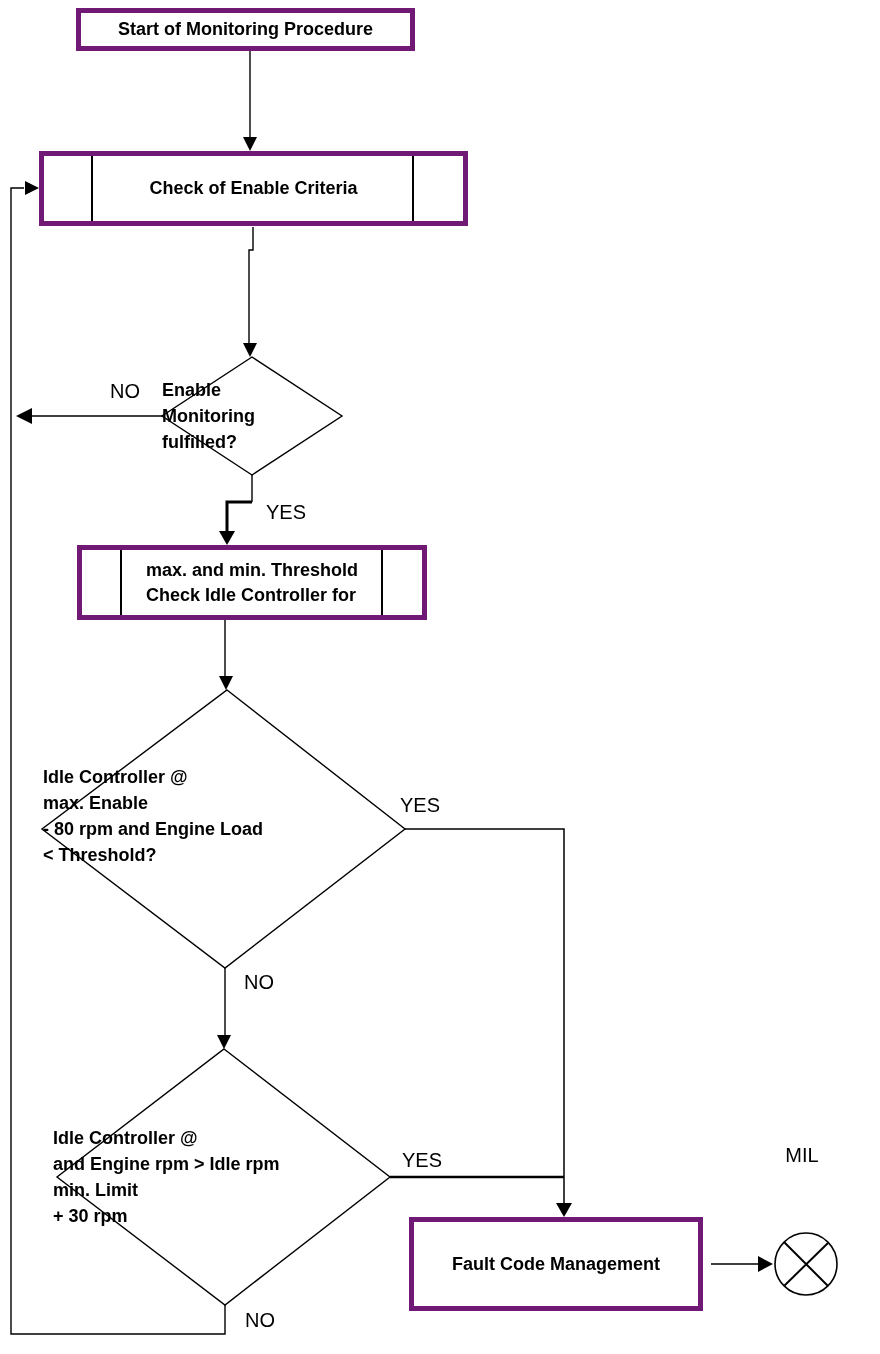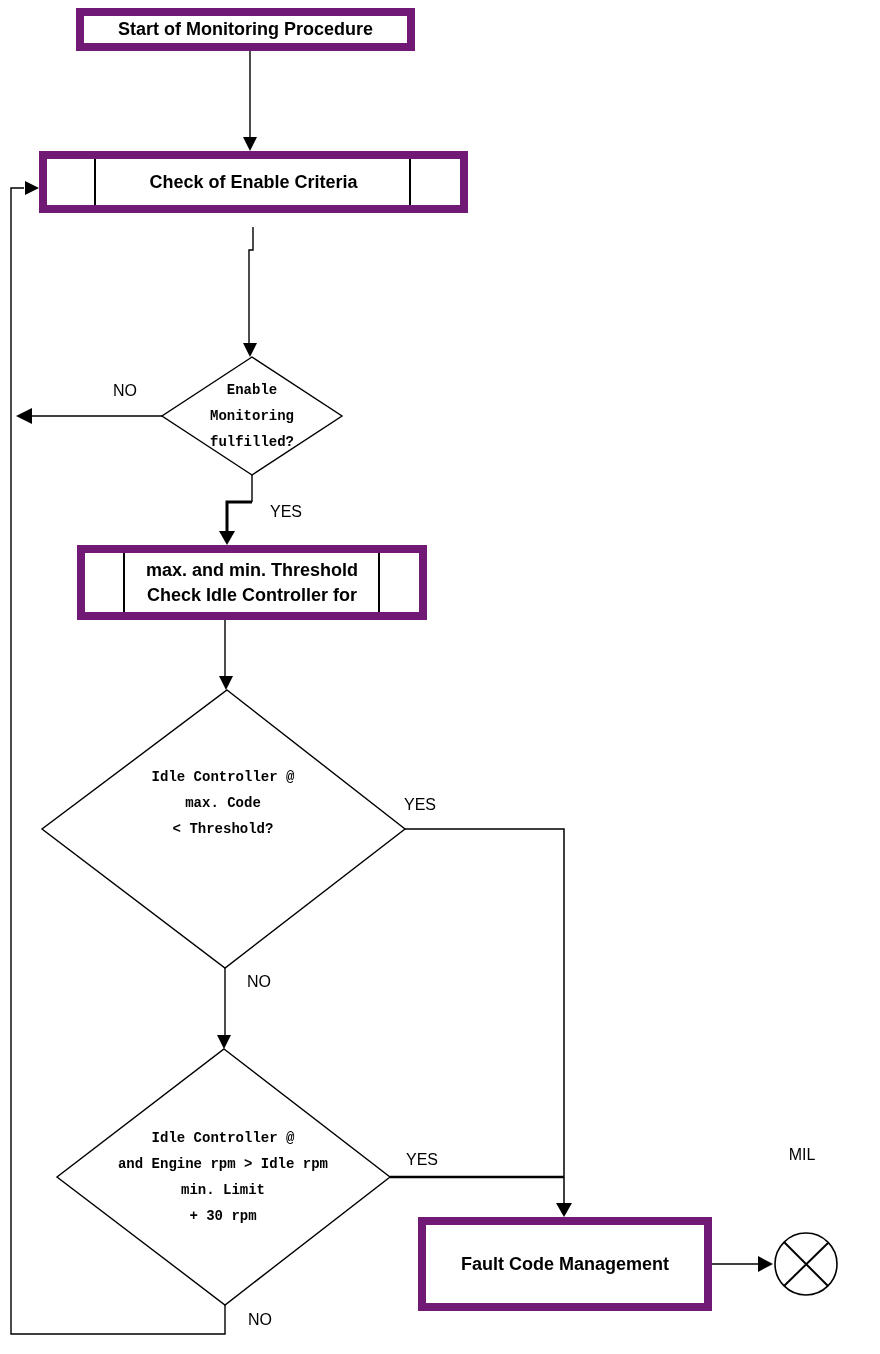--- a/index.html
+++ b/index.html
@@ -17,49 +17,47 @@
   }
   #wires {
     position: absolute;
     left: 0;
     top: 0;
     width: 880px;
     height: 1354px;
   }
   .node-box {
     position: absolute;
-    border: 8px solid #701a75;
+    border: 5px solid #701a75;
     background: #ffffff;
     display: flex;
     align-items: center;
     justify-content: center;
-    text-align: center;
     font-weight: bold;
     font-size: 18px;
     line-height: 25px;
     box-sizing: border-box;
   }
   .vbar {
     position: absolute;
     top: 0;
     bottom: 0;
     width: 2px;
     background: #000000;
   }
   .diamond-text {
     position: absolute;
-    text-align: center;
+    text-align: left;
     font-weight: bold;
-    font-size: 14px;
+    font-size: 18px;
     line-height: 26px;
-    font-family: Liberation Mono, monospace;
   }
   .edge-label {
     position: absolute;
-    font-size: 16px;
+    font-size: 20px;
     font-weight: normal;
     text-align: center;
     line-height: 22px;
   }
   .stack > div { white-space: nowrap; }
 </style>
 </head>
 <body>
 
 <div id="canvas">
@@ -104,21 +102,21 @@
 
     <circle cx="806" cy="1264" r="31" stroke-width="1.6" fill="#ffffff"></circle>
     <line stroke-width="2" x1="784" y1="1242" x2="828" y2="1286"></line>
     <line stroke-width="2" x1="828" y1="1243" x2="784" y2="1286"></line>
   </svg>
 
   <div class="node-box" style="left:76px; top:8px; width:339px; height:43px;">
     <span>Start of Monitoring Procedure</span>
   </div>
 
-  <div class="node-box" style="left:39px; top:151px; width:429px; height:62px;">
+  <div class="node-box" style="left:39px; top:151px; width:429px; height:75px;">
     <div class="vbar" style="left:47px;"></div>
     <div class="vbar" style="right:49px;"></div>
     <span>Check of Enable Criteria</span>
   </div>
 
   <div class="diamond-text stack" style="left:162px; top:377px; width:180px;">
     <div>Enable</div>
     <div>Monitoring</div>
     <div>fulfilled?</div>
   </div>
@@ -127,32 +125,33 @@
     <div class="vbar" style="left:38px;"></div>
     <div class="vbar" style="right:39px;"></div>
     <div class="stack">
       <div>max. and min. Threshold</div>
       <div>Check Idle Controller for</div>
     </div>
   </div>
 
   <div class="diamond-text stack" style="left:43px; top:764px; width:360px;">
     <div>Idle Controller @</div>
-    <div>max. Code</div>
+    <div>max. Enable</div>
+    <div>- 80 rpm and Engine Load</div>
     <div>&lt; Threshold?</div>
   </div>
 
   <div class="diamond-text stack" style="left:53px; top:1125px; width:340px;">
     <div>Idle Controller @</div>
     <div>and Engine rpm &gt; Idle rpm</div>
     <div>min. Limit</div>
     <div>+ 30 rpm</div>
   </div>
 
-  <div class="node-box" style="left:418px; top:1217px; width:294px; height:94px;">
+  <div class="node-box" style="left:409px; top:1217px; width:294px; height:94px;">
     <span>Fault Code Management</span>
   </div>
 
   <div class="edge-label" style="left:102px; top:380px; width:46px;">NO</div>
   <div class="edge-label" style="left:260px; top:501px; width:52px;">YES</div>
   <div class="edge-label" style="left:394px; top:794px; width:52px;">YES</div>
   <div class="edge-label" style="left:234px; top:971px; width:50px;">NO</div>
   <div class="edge-label" style="left:396px; top:1149px; width:52px;">YES</div>
   <div class="edge-label" style="left:235px; top:1309px; width:50px;">NO</div>
   <div class="edge-label" style="left:776px; top:1144px; width:52px;">MIL</div>

